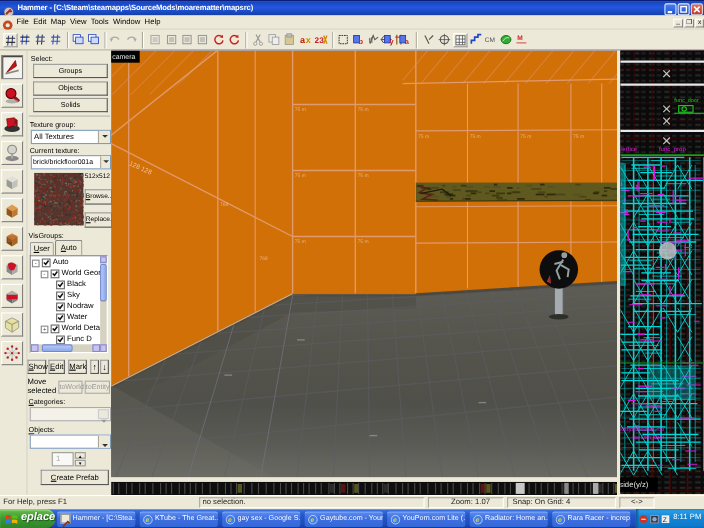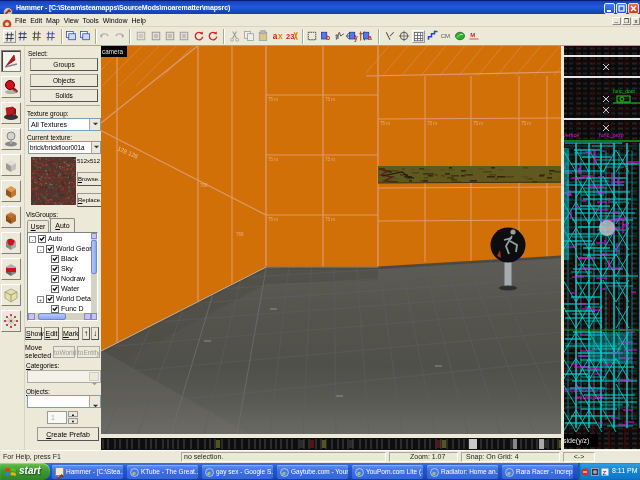--- a/index.html
+++ b/index.html
@@ -1650,21 +1650,21 @@
 </div>
 
 <div class="abs" style="left:0;top:463px;width:640px;height:17px;background:linear-gradient(#3a74e0,#2458c8 30%,#1e4ab8 85%,#16388f)"></div>
 <div class="abs" style="left:0;top:463px;width:50px;height:17px;background:linear-gradient(#6cbf4c,#3d9a33 45%,#2f8428);border-radius:0 8px 8px 0;box-shadow:inset 0 1px 1px #9adb84">
   <svg class="abs" width="13" height="12" style="left:4px;top:3px" viewBox="0 0 16 16">
     <path d="M1,4 Q4,2 7,3.4 L7,7.4 Q4,6 1,8 Z" fill="#e83a14"></path>
     <path d="M8.4,3.4 Q11,2 15,4 L15,8 Q11,6 8.4,7.4 Z" fill="#58c018"></path>
     <path d="M1,9.4 Q4,7.4 7,8.8 L7,12.8 Q4,11.4 1,13.4 Z" fill="#2a7fe8"></path>
     <path d="M8.4,8.8 Q11,7.4 15,9.4 L15,13.4 Q11,11.4 8.4,12.8 Z" fill="#f0b400"></path>
   </svg>
-  <span class="abs" style="left:19px;top:2px;font-size:10px;font-style:italic;font-weight:bold;color:#fff;text-shadow:1px 1px 1px #1e5216">start</span>
+  <span class="abs" style="left:19px;top:2px;font-size:10px;font-style:italic;font-weight:bold;color:#fff;text-shadow:1px 1px 1px #1e5216">eplace</span>
 </div>
 <div style="position:absolute;left:52px;top:465px;width:71px;height:14px;border-radius:2px;background:linear-gradient(#5e90f5,#3e6fe0 45%,#3467d8);box-shadow:inset 0 1px 0 #87aef8;overflow:hidden;white-space:nowrap;color:#fff;font-size:6.5px;line-height:14px;padding-left:14px;box-sizing:border-box"><span style="position:absolute;left:3px;top:3px;width:9px;height:9px"><svg width="9" height="9" viewBox="0 0 16 16">
         <circle cx="8" cy="8" r="7" fill="#3d7fe8" stroke="#fff" stroke-width="1"></circle>
         <text x="4" y="12" font-size="11" fill="#e8c84a" font-style="italic" font-weight="bold">e</text>
       </svg></span>Hammer - [C:\Stea...</div>
 <div style="position:absolute;left:127px;top:465px;width:71px;height:14px;border-radius:2px;background:linear-gradient(#5e90f5,#3e6fe0 45%,#3467d8);box-shadow:inset 0 1px 0 #87aef8;overflow:hidden;white-space:nowrap;color:#fff;font-size:6.5px;line-height:14px;padding-left:14px;box-sizing:border-box"><span style="position:absolute;left:3px;top:3px;width:9px;height:9px"><svg width="9" height="9" viewBox="0 0 16 16">
         <circle cx="8" cy="8" r="7" fill="#3d7fe8" stroke="#fff" stroke-width="1"></circle>
         <text x="4" y="12" font-size="11" fill="#e8c84a" font-style="italic" font-weight="bold">e</text>
       </svg></span>KTube - The Great...</div>
 <div style="position:absolute;left:202px;top:465px;width:71px;height:14px;border-radius:2px;background:linear-gradient(#5e90f5,#3e6fe0 45%,#3467d8);box-shadow:inset 0 1px 0 #87aef8;overflow:hidden;white-space:nowrap;color:#fff;font-size:6.5px;line-height:14px;padding-left:14px;box-sizing:border-box"><span style="position:absolute;left:3px;top:3px;width:9px;height:9px"><svg width="9" height="9" viewBox="0 0 16 16">

